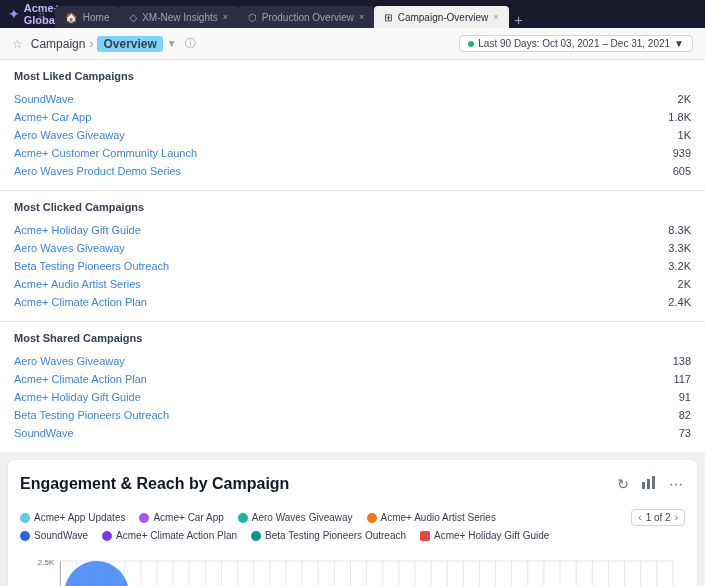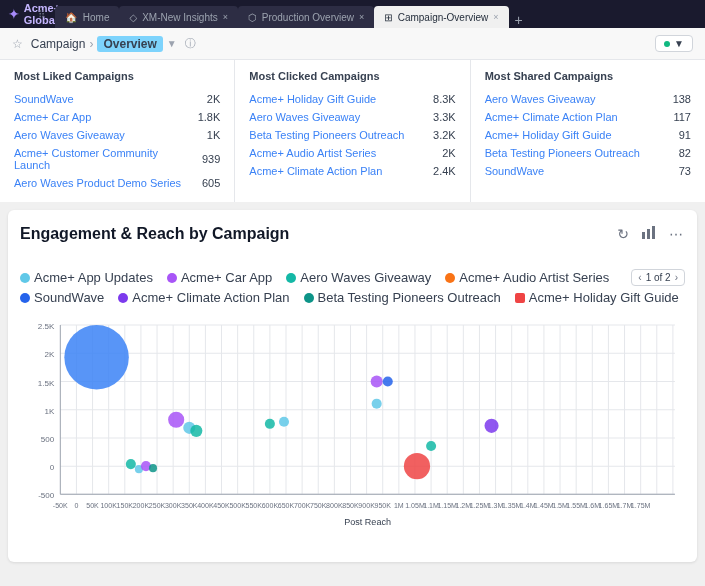--- a/index.html
+++ b/index.html
@@ -27,37 +27,37 @@
     .breadcrumb { display: flex; align-items: center; gap: 4px; font-size: 12px; color: #6b7280; }
     .breadcrumb-link { color: #374151; font-weight: 500; }
     .breadcrumb-sep { color: #9ca3af; }
     .breadcrumb-current { color: #374151; font-weight: 600; background: #7dd3fc; padding: 1px 6px; border-radius: 3px; }
     .breadcrumb-arrow { font-size: 10px; color: #9ca3af; }
     .info-icon { color: #9ca3af; font-size: 11px; cursor: pointer; }
     .date-filter { margin-left: auto; background: white; border: 1px solid #d1d5db; border-radius: 4px; padding: 2px 8px; font-size: 10px; color: #374151; display: flex; align-items: center; gap: 4px; cursor: pointer; }
     .date-filter-dot { width: 6px; height: 6px; background: #10b981; border-radius: 50%; }
 
     
-    .stats-row { display: flex; gap: 1px; background: #e5e7eb; margin: 0; }
+    .stats-row { display: flex; gap: 1px; background: #e5e7eb; margin: 0; flex-direction: column; }
     .stats-card { background: white; flex: 1; padding: 10px 14px; }
     .stats-title { font-size: 11px; font-weight: 600; color: #374151; margin-bottom: 8px; }
     .stats-item { display: flex; align-items: center; justify-content: space-between; padding: 3px 0; }
     .stats-item-link { color: #3b82f6; font-size: 11px; text-decoration: none; flex: 1; }
     .stats-item-value { color: #374151; font-size: 11px; font-weight: 500; min-width: 35px; text-align: right; }
 
     
     .chart-section { background: white; margin: 8px; border-radius: 6px; padding: 12px; box-shadow: 0 1px 3px rgba(0,0,0,0.1); }
-    .chart-header { display: flex; align-items: center; justify-content: space-between; margin-bottom: 24px; }
+    .chart-header { display: flex; align-items: center; justify-content: space-between; margin-bottom: 14px; }
     .chart-title { font-size: 16px; font-weight: 700; color: #111827; }
     .chart-actions { display: flex; gap: 8px; align-items: center; }
     .chart-btn { background: none; border: none; cursor: pointer; color: #6b7280; font-size: 14px; padding: 2px; }
 
     
     .legend { display: flex; flex-wrap: wrap; gap: 4px 14px; margin-bottom: 10px; align-items: center; }
-    .legend-item { display: flex; align-items: center; gap: 4px; font-size: 13px; color: #374151; }
+    .legend-item { display: flex; align-items: center; gap: 4px; font-size: 10px; color: #374151; }
     .legend-dot { width: 10px; height: 10px; border-radius: 50%; flex-shrink: 0; }
     .legend-pagination { margin-left: auto; display: flex; align-items: center; gap: 4px; font-size: 10px; color: #374151; border: 1px solid #d1d5db; border-radius: 4px; padding: 2px 6px; }
     .legend-pg-btn { cursor: pointer; color: #6b7280; }
 
     
     .chart-container { position: relative; }
     .grid-line { stroke: #e5e7eb; stroke-width: 1; }
   </style>
 </head>
 <body>
@@ -98,20 +98,21 @@
   <span class="star-icon">☆</span>
   <div class="breadcrumb">
     <span class="breadcrumb-link">Campaign</span>
     <span class="breadcrumb-sep">›</span>
     <span class="breadcrumb-current">Overview</span>
     <span class="breadcrumb-arrow">▼</span>
   </div>
   <span class="info-icon">ⓘ</span>
   <div class="date-filter">
     <span class="date-filter-dot"></span>
+    <span>Last 90 Days: Oct 03, 2021 – Dec 31, 2021</span>
     <span>▼</span>
   </div>
 </div>
 
 <div class="stats-row">
 
   <div class="stats-card">
     <div class="stats-title">Most Liked Campaigns</div>
     <div>
       <div class="stats-item">

